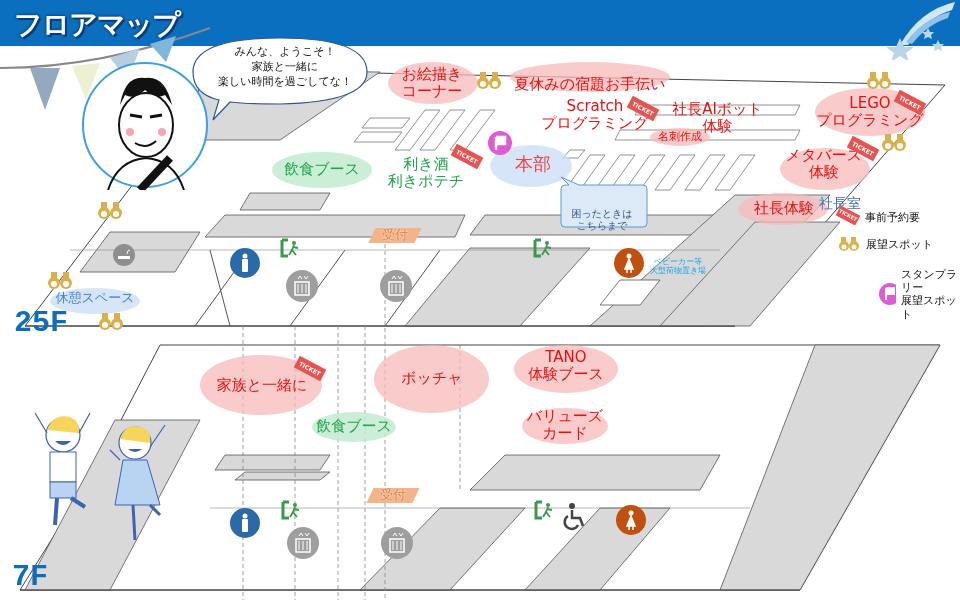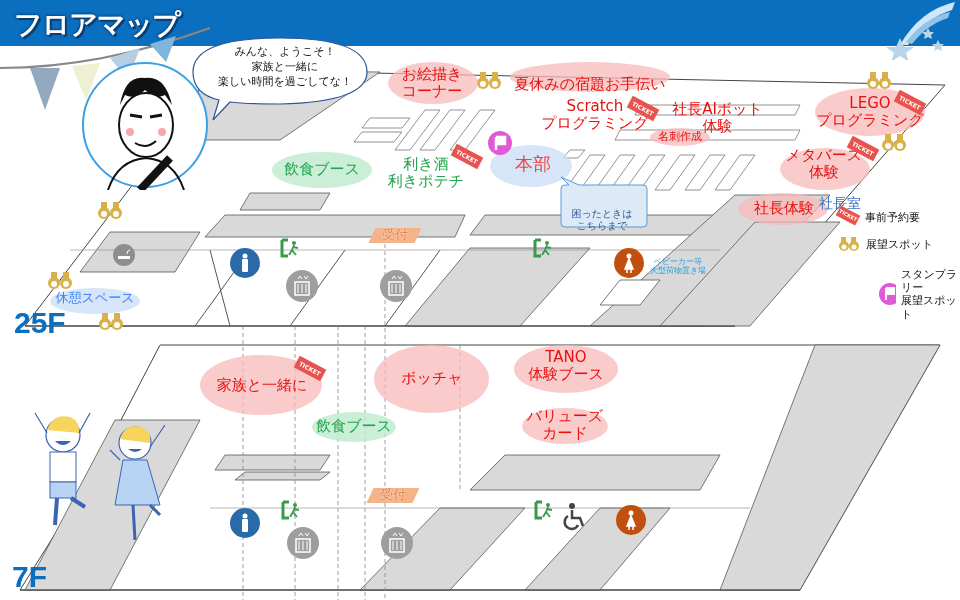--- a/index.html
+++ b/index.html
@@ -10,21 +10,21 @@
   svg.map{position:absolute;left:0;top:0;}
   .lbl{position:absolute;white-space:nowrap;text-align:center;line-height:1.15;}
   .blob{position:absolute;border-radius:50%;}
   .red{color:#e8100f;font-size:15px;}
   .green{color:#1ea54a;font-size:15px;}
   .pinkbg{background:rgba(247,185,185,0.75);}
   .greenbg{background:rgba(190,234,204,0.8);}
   .bluebg{background:rgba(205,222,246,0.8);}
   .legend-row{position:absolute;display:flex;align-items:center;gap:5px;font-size:11px;color:#111;}
   .speech{position:absolute;font-size:11px;color:#111;text-align:center;line-height:1.35;}
-  .floor{position:absolute;font-weight:900;color:#0b6fc0;font-family:Liberation Sans, sans-serif;}
+  .floor{position:absolute;font-weight:900;color:#0b6fc0;font-family:Liberation Mono, monospace;}
   .ticket{position:absolute;width:30px;height:13px;background:#e8524f;color:#fff;font-size:6px;font-weight:bold;line-height:13px;text-align:center;transform:rotate(28deg);}
   .ic{position:absolute;}
 </style>
 </head>
 <body>
 
 <div class="header"></div>
 <div class="title">フロアマップ</div>
 
 <svg class="ic" style="left:880px;top:0px" width="80" height="60">

